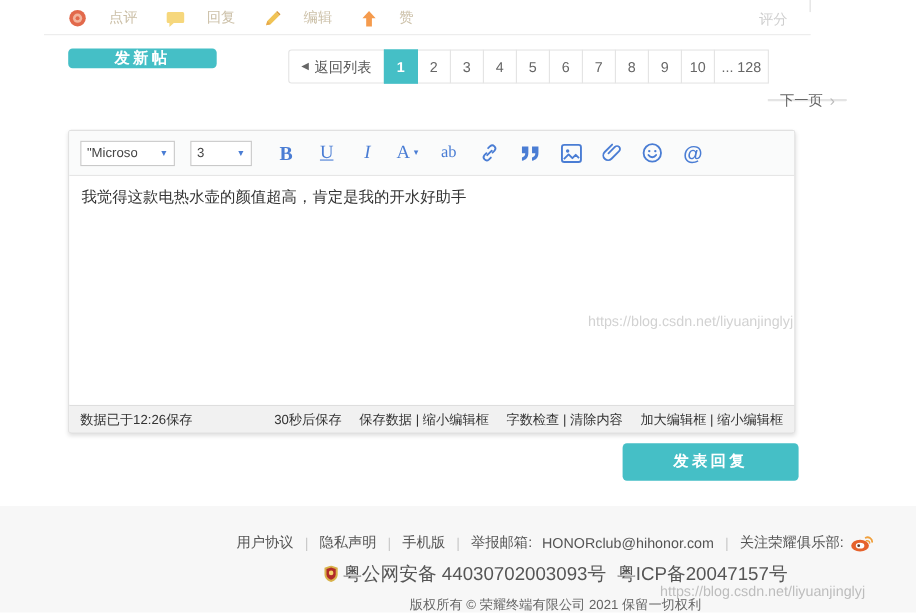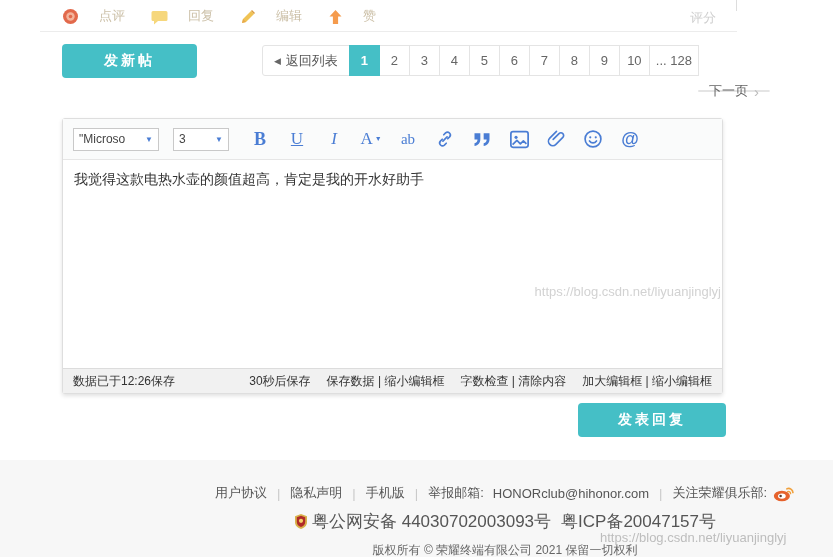--- a/index.html
+++ b/index.html
@@ -30,21 +30,21 @@
     position: absolute; top: 31px; left: 40px; right: 96px;
     height: 1px; background: #ececec;
   }
   .card-edge {
     position: absolute; top: 0; right: 96px; width: 1px; height: 11px; background: #ddd;
   }
 
   
   .btn-new {
     position: absolute; left: 62px; top: 44px;
-    width: 135px; height: 34px;
+    width: 135px; height: 18px;
     background: #45bfc6; color: #fff; border: none; border-radius: 4px;
     font-size: 14px; font-weight: 600; letter-spacing: 3px; cursor: pointer;
     font-family: inherit;
   }
   .pagination {
     position: absolute; top: 45px; right: 63px;
     display: flex; align-items: stretch; height: 31px;
   }
   .pg {
     min-width: 31px; padding: 0 6px;
@@ -109,21 +109,21 @@
   .statusbar {
     height: 25px; background: #f1f1f1; border-top: 1px solid #dcdcdc;
     display: flex; align-items: center; justify-content: space-between;
     padding: 0 10px; font-size: 12px; color: #333;
   }
   .statusbar .grp { margin-left: 16px; }
   .statusbar .right { display: flex; align-items: center; }
 
   .btn-submit {
     position: absolute; right: 107px; top: 403px;
-    width: 148px; height: 34px;
+    width: 160px; height: 34px;
     background: #45bfc6; color: #fff; border: none; border-radius: 4px;
     font-size: 14px; font-weight: 600; letter-spacing: 3px; cursor: pointer;
     font-family: inherit;
   }
 
   
   .footer {
     position: absolute; left: 0; right: 0; top: 460px; height: 97px;
     background: #f7f7f7;
   }

